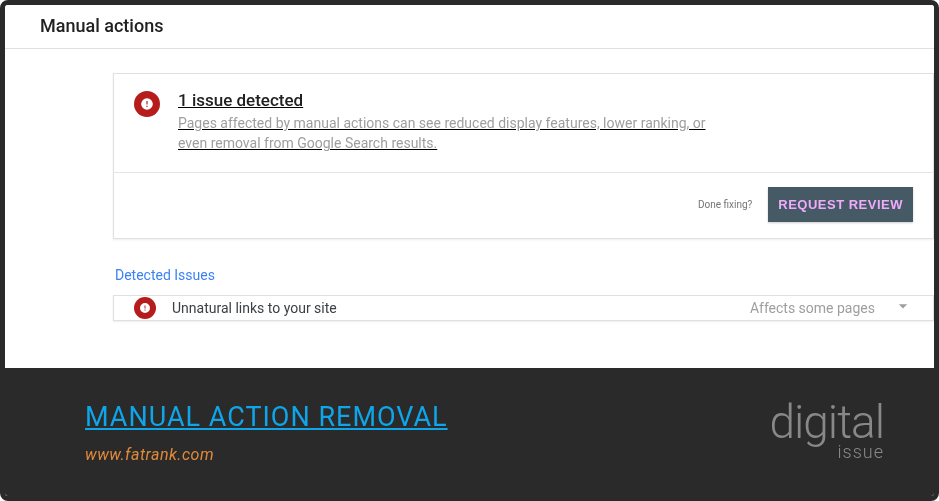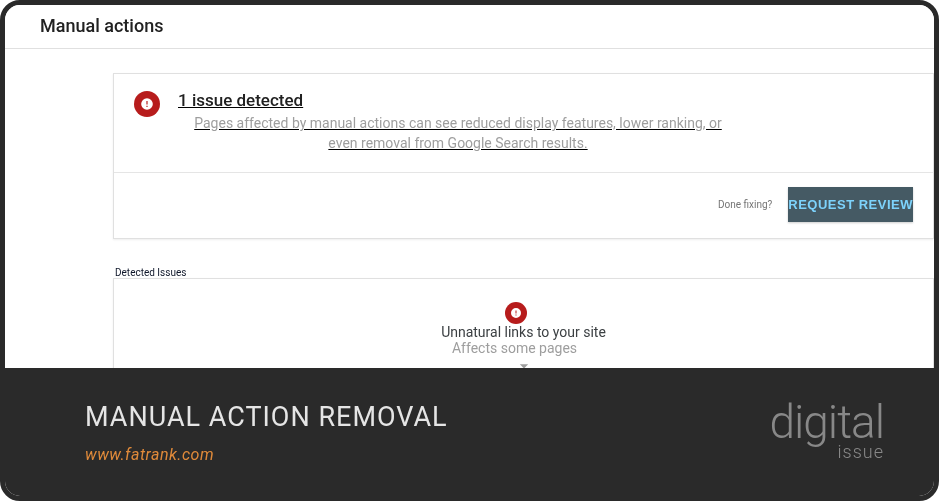--- a/index.html
+++ b/index.html
@@ -8,21 +8,21 @@
       background: #fff;
       width: 939px;
       height: 501px;
       overflow: hidden;
     }
     .frame {
       width: 939px;
       height: 501px;
       background: #fff;
       border: 5px solid #2a2a2a;
-      border-radius: 20px;
+      border-radius: 8px;
       overflow: hidden;
       display: flex;
       flex-direction: column;
     }
     .upper {
       flex: 1;
       background: #fff;
       overflow: hidden;
     }
     .header-bar {
@@ -67,59 +67,57 @@
       font-size: 17px;
       font-weight: 500;
       color: #212121;
       margin-bottom: 3px;
     }
     .issue-desc {
       font-size: 14px;
       color: #9e9e9e;
       line-height: 1.45;
       max-width: 560px;
-      text-align: center;
     }
     .card-footer {
       border-top: 1px solid #e5e5e5;
       padding: 14px 20px 16px 20px;
       display: flex;
       justify-content: flex-end;
       align-items: center;
     }
     .done-fixing {
       font-size: 10px;
       color: #757575;
       margin-right: 16px;
     }
     .request-review-btn {
       background: #455a64;
-      color: #7dd3fc;
+      color: #f0abfc;
       border: none;
-      padding: 10px 0;
+      padding: 10px 10px;
       font-size: 13px;
       font-weight: 600;
       letter-spacing: 0.5px;
       cursor: pointer;
       text-transform: uppercase;
       box-shadow: 0 1px 2px rgba(0,0,0,0.2);
     }
     .section-heading {
-      font-size: 10px;
-      color: #0f172a;
-      margin: 28px 0 0 2px;
+      font-size: 14px;
+      color: #3b82f6;
+      margin: 28px 0 12px 2px;
     }
     .issue-row {
       border: 1px solid #e0e0e0;
       background: #fff;
-      padding: 22px 20px;
+      padding: 0 20px;
       display: flex;
       align-items: center;
       box-shadow: 0 1px 2px rgba(0,0,0,0.07);
-      flex-direction: column;
     }
     .issue-row .alert-icon { width: 22px; height: 22px; margin-right: 16px; }
     .issue-row .alert-icon svg { width: 12px; height: 12px; }
     .issue-name {
       font-size: 14px;
       color: #3c4043;
       flex: 1;
     }
     .issue-scope {
       font-size: 14px;
@@ -133,25 +131,26 @@
     .lower {
       background: #2a2a2a;
       height: 128px;
       display: flex;
       align-items: center;
       padding: 0 50px 0 80px;
       justify-content: space-between;
     }
     .banner-left { }
     .banner-title {
-      color: #e5e5e5;
+      color: #0ea5e9;
       font-size: 27px;
       font-weight: 400;
       letter-spacing: 1px;
       margin-bottom: 12px;
+      text-decoration: underline;
     }
     .banner-url {
       color: #e08a3a;
       font-size: 16px;
       letter-spacing: 0.5px;
       font-style: italic;
     }
     .logo {
       color: #888;
       text-align: right;

